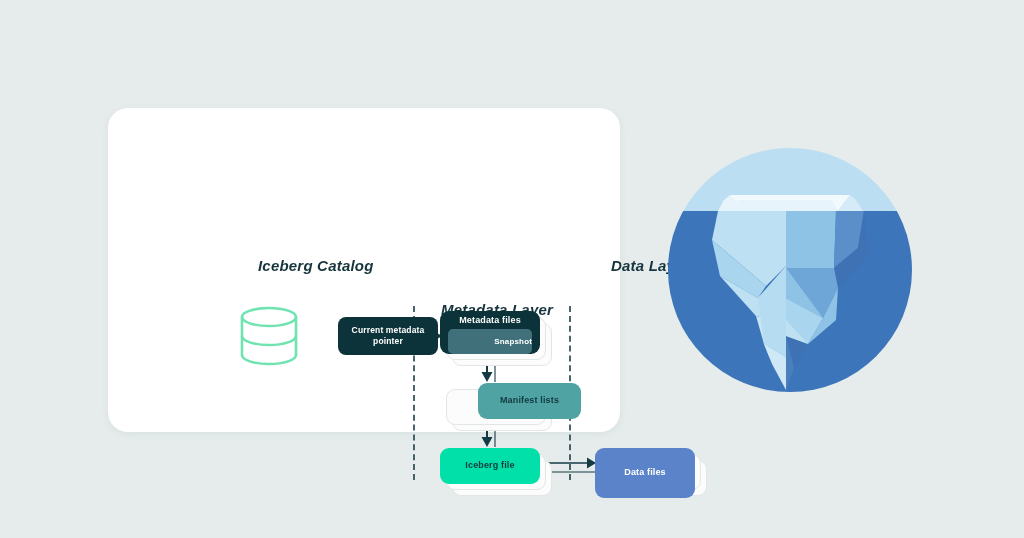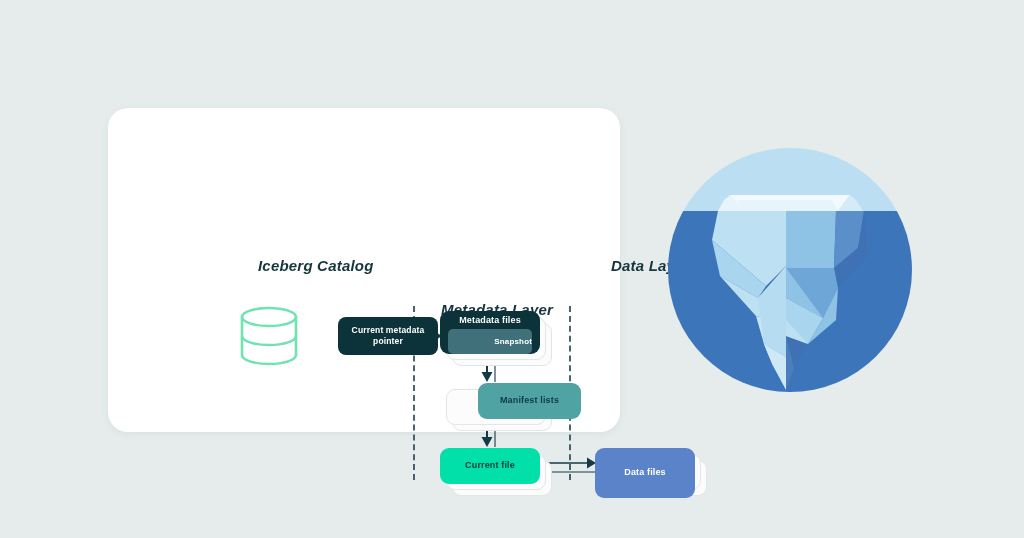--- a/index.html
+++ b/index.html
@@ -191,21 +191,21 @@
     </div>
     <div class="node" id="node-manifest-lists">
       <span class="lbl">Manifest lists</span>
     </div>
 
     <div class="stack" style="left:332px;top:340px;width:116px;height:52px;">
       <i style="left:12px;top:12px;width:100px;height:36px;"></i>
       <i style="left:6px;top:6px;width:100px;height:36px;"></i>
     </div>
     <div class="node" id="node-manifest-file">
-      <span class="lbl">Current file</span>
+      <span class="lbl">Iceberg file</span>
     </div>
 
     <div class="stack" style="left:487px;top:340px;width:116px;height:52px;">
       <i style="left:12px;top:12px;width:100px;height:36px;"></i>
       <i style="left:6px;top:6px;width:100px;height:36px;"></i>
     </div>
     <div class="node" id="node-data-files">
       <span class="lbl">Data files</span>
     </div>
 

